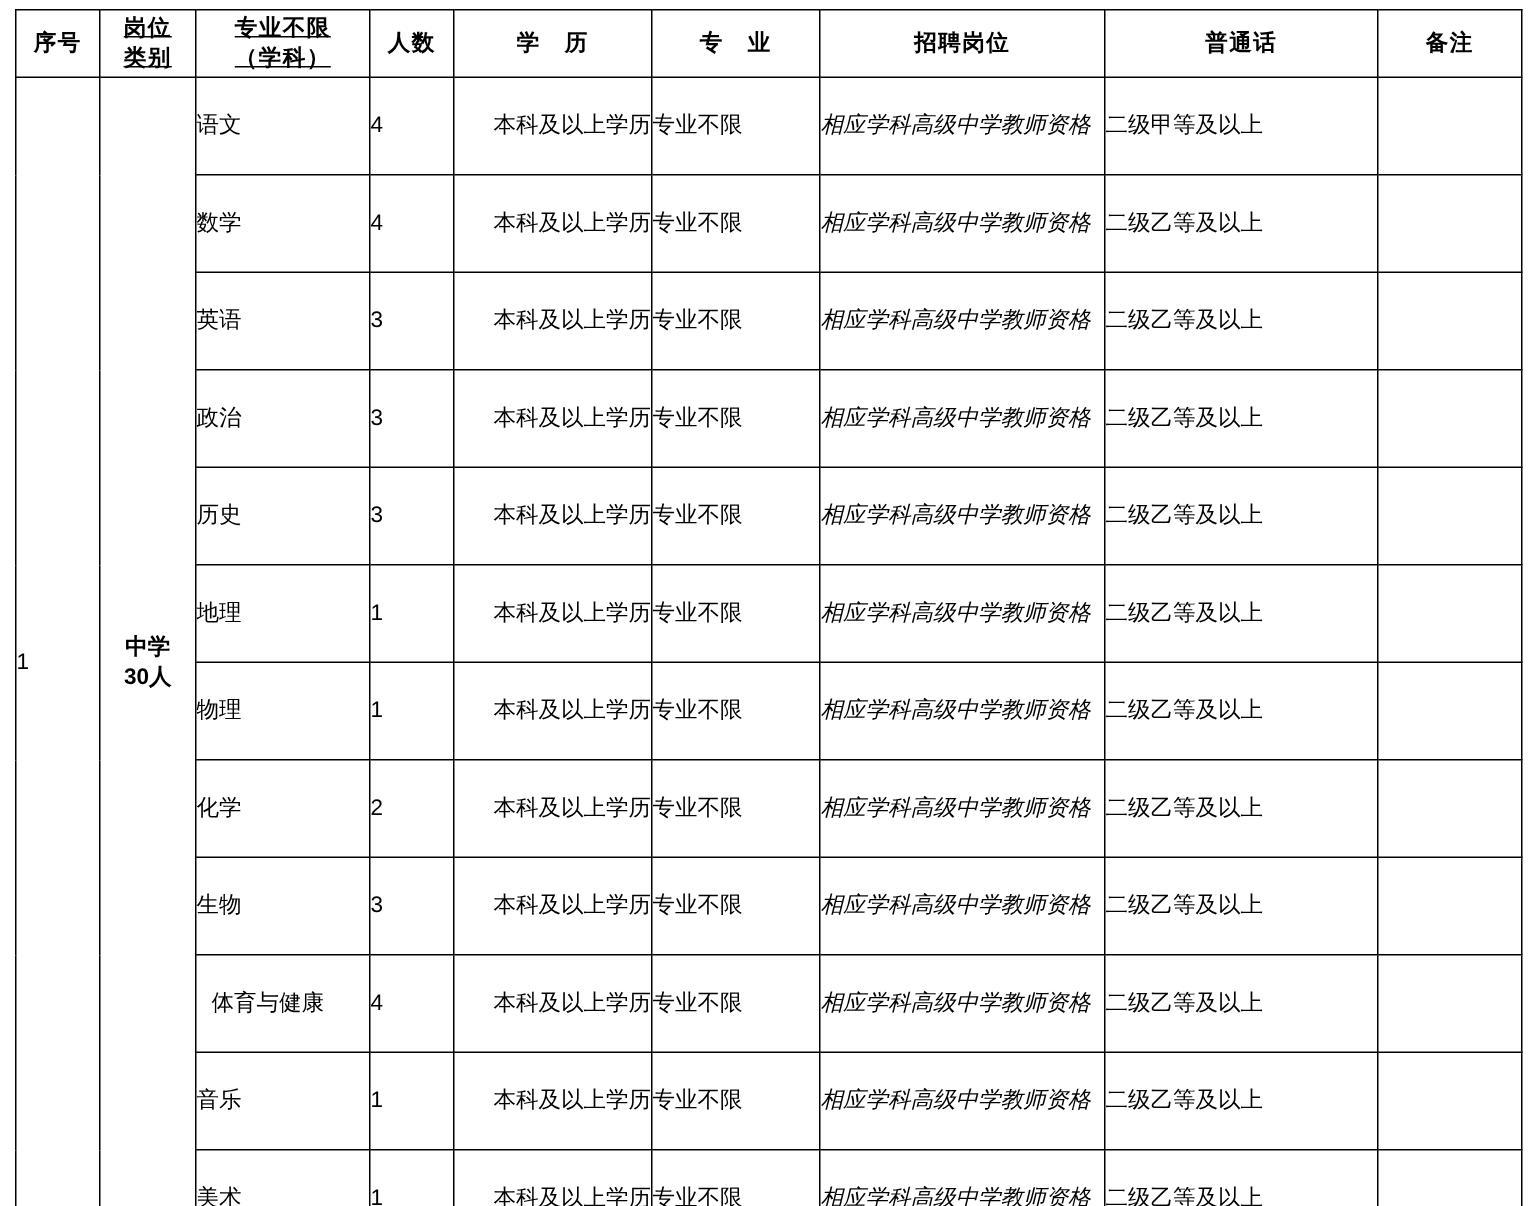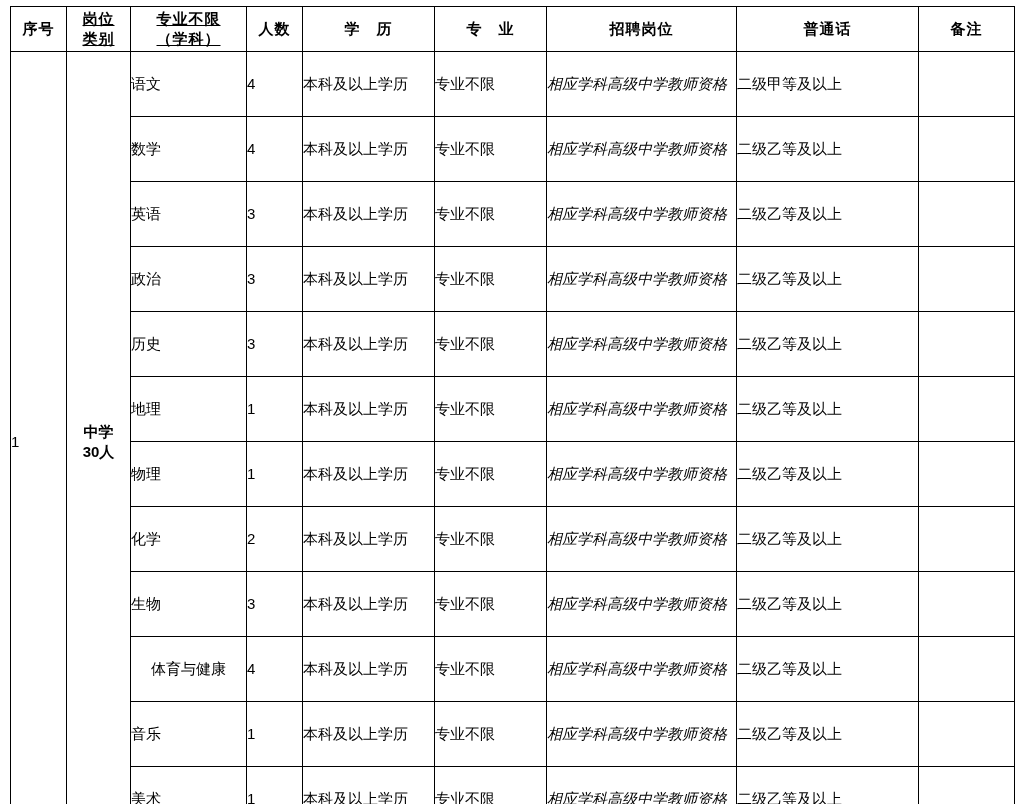--- a/index.html
+++ b/index.html
@@ -63,20 +63,21 @@
     font-size: 15px;
   }
   td.count {
     padding-left: 6px;
     font-size: 15px;
   }
   td.edu {
     padding-left: 6px;
     font-size: 15px;
     line-height: 21px;
+    text-align: right;
   }
   td.major {
     padding-left: 6px;
     font-size: 15px;
     margin-left: 36px;
   }
   td.cert {
     padding-left: 6px;
     font-size: 15px;
     line-height: 21px;
@@ -209,21 +210,21 @@
       <tr class="row-h">
         <td class="subject">生物</td>
         <td class="count">3</td>
         <td class="edu">本科及以上学历</td>
         <td class="major">专业不限</td>
         <td class="cert">相应学科高级中学教师资格</td>
         <td class="mandarin">二级乙等及以上</td>
         <td class="remark"></td>
       </tr>
       <tr class="row-h">
-        <td class="subject" style="padding-left:20px">体育与健康</td>
+        <td class="subject" style="padding-left:10px">体育与健康</td>
         <td class="count">4</td>
         <td class="edu">本科及以上学历</td>
         <td class="major">专业不限</td>
         <td class="cert">相应学科高级中学教师资格</td>
         <td class="mandarin">二级乙等及以上</td>
         <td class="remark"></td>
       </tr>
       <tr class="row-h">
         <td class="subject">音乐</td>
         <td class="count">1</td>

